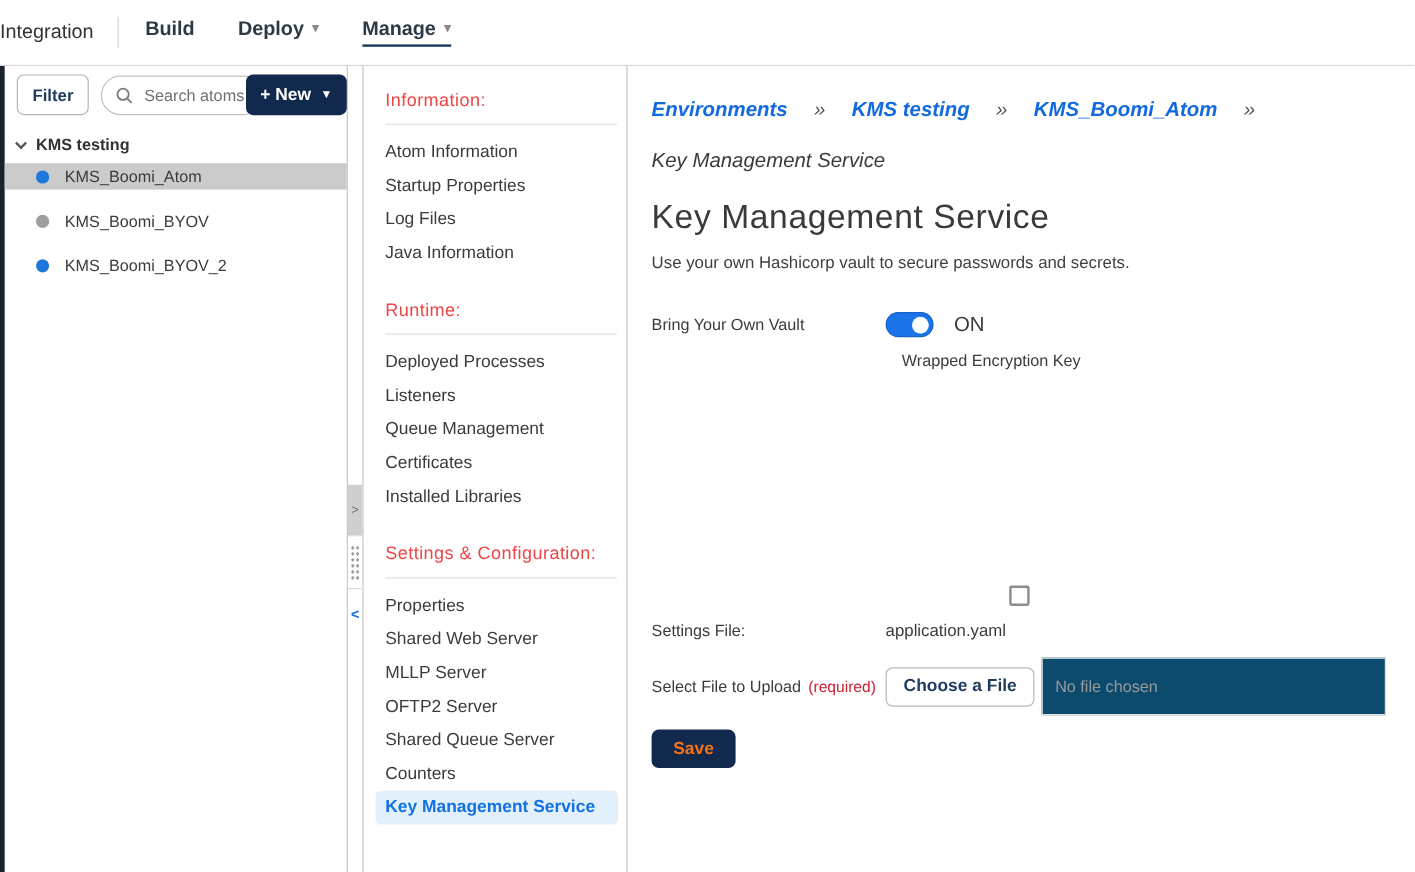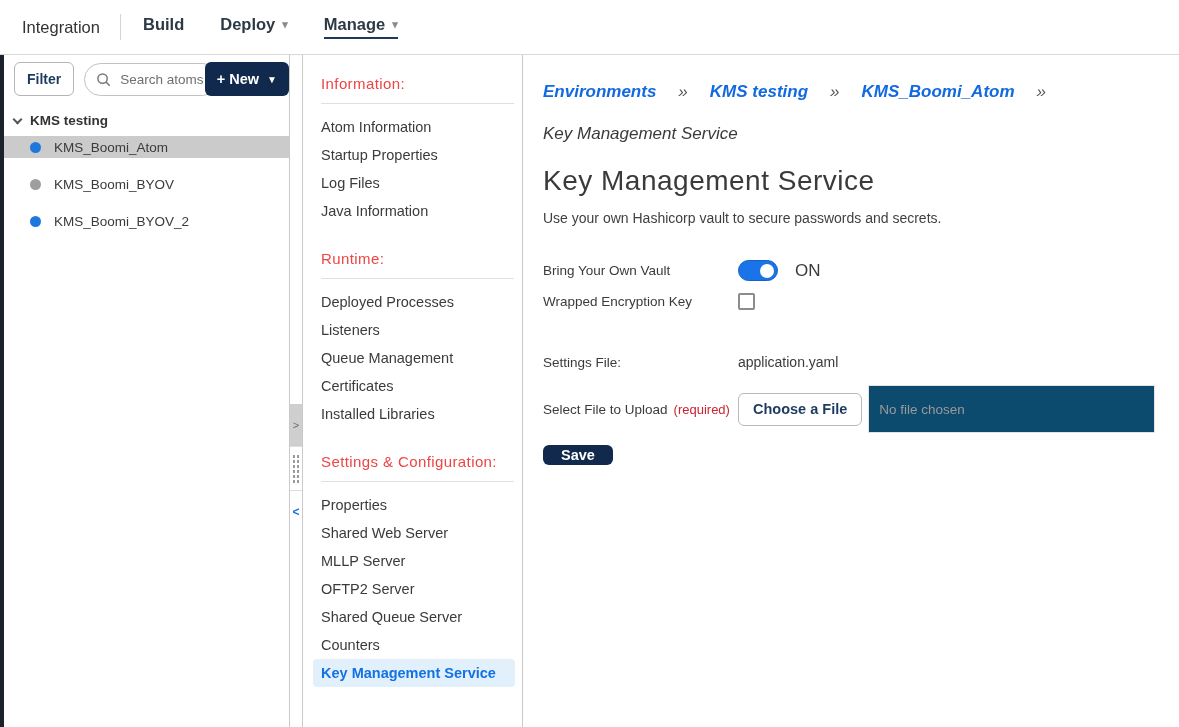--- a/index.html
+++ b/index.html
@@ -5,21 +5,21 @@
   * { box-sizing: border-box; }
   html,body { margin:0; padding:0; }
   body {
     width:1179px; height:727px; overflow:hidden;
     background:#fff; color:#333;
     font-family:"Liberation Sans", sans-serif;
     font-size:14px;
   }
 
   
-  .header { height:55px; border-bottom:1px solid #d9d9d9; display:flex; align-items:center; padding-left:22px; }
+  .header { height:55px; border-bottom:1px solid #d9d9d9; display:flex; align-items:center; }
   .product { font-size:16.5px; color:#333; }
   .header-divider { width:1px; height:26px; background:#d5d5d5; margin:0 22px 0 20px; }
   .nav-item { font-weight:700; font-size:16.5px; color:#2d3a45; margin-right:36px; display:inline-flex; align-items:center; gap:7px; padding-bottom:3px; border-bottom:2px solid transparent; cursor:pointer; }
   .nav-item.active { border-bottom-color:#1d3a5e; }
   .nav-item .caret { color:#8a8a8a; font-size:11px; line-height:1; }
 
   
   .content { display:flex; height:672px; }
   .rail { width:4px; background:#1c222b; }
 
@@ -73,24 +73,24 @@
   .toggle-knob { position:absolute; right:3px; top:2.5px; width:14px; height:14px; border-radius:50%; background:#fff; }
   .toggle-state { margin-left:17px; font-size:17px; color:#3b3b3b; }
 
   .checkbox { width:17px; height:17px; border:2px solid #8c8c8c; border-radius:2px; background:#fff; cursor:pointer; }
 
   .file-value { font-size:14px; color:#3b3b3b; }
   .choose-btn { border:1px solid #b9b9b9; border-radius:6px; background:#fff; font-weight:700; color:#1d3a5f; font-size:14.5px; padding:0 14px; height:33px; cursor:pointer; font-family:inherit; }
   .file-input { margin-left:6px; flex:1; height:48px; background:#0c4a6e; border:1px solid #e3e3e3; font-size:13.5px; color:#9a9a9a; padding:0 10px; font-family:inherit; outline:none; }
   .file-input::placeholder { color:#9a9a9a; }
 
-  .save-btn { background:#10294c; color:#ffffff; font-weight:700; font-size:14.5px; border:none; border-radius:6px; padding:0 18px; height:20px; margin-top:12px; cursor:pointer; font-family:inherit; }
+  .save-btn { background:#10294c; color:#f97316; font-weight:700; font-size:14.5px; border:none; border-radius:6px; padding:0 18px; height:32px; margin-top:12px; cursor:pointer; font-family:inherit; }
 
   .mb12 { margin-bottom:12px; }
-  .mb28 { margin-bottom:44px; }
+  .mb28 { margin-bottom:12px;flex-direction:column; }
   .mb15 { margin-bottom:15px; }
 </style>
 </head>
 <body>
 
 <div class="header">
   <span class="product">Integration</span>
   <span class="header-divider"></span>
   <div id="topnav-items" style="display:flex;align-items:center;">
       <div class="nav-item">

